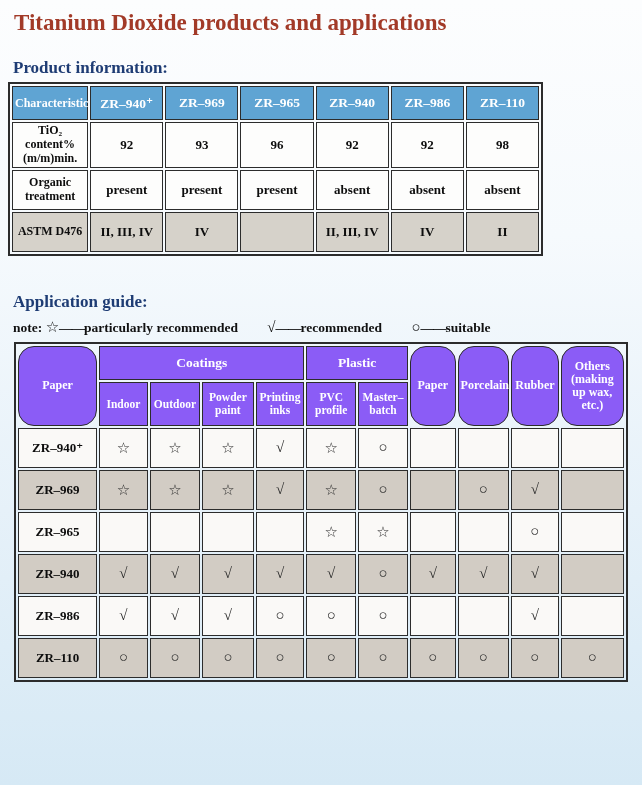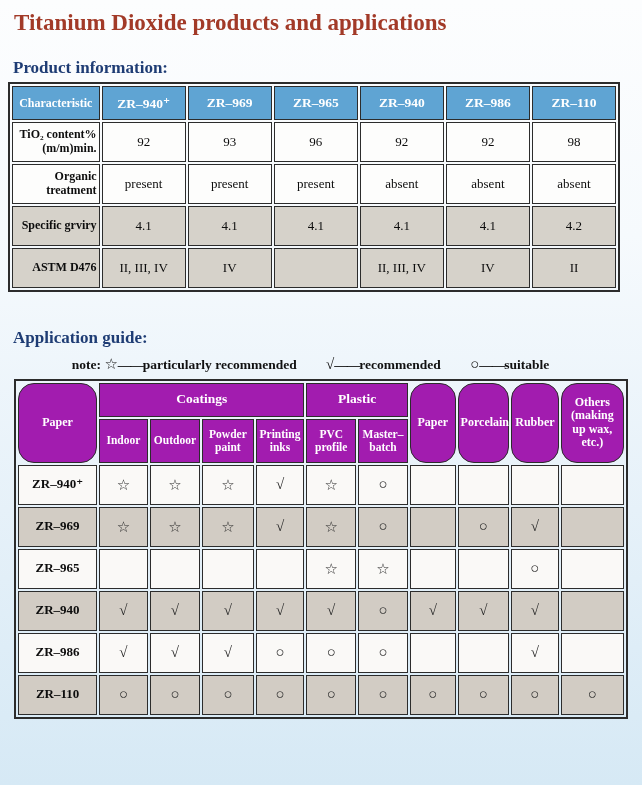--- a/index.html
+++ b/index.html
@@ -10,45 +10,45 @@
   }
   .page-title{
     margin:0;padding:9px 0 0 14px;
     font-size:23px;font-weight:bold;color:#a23a28;line-height:1.25;
   }
   .section-heading{
     margin:20px 0 4px 13px;font-size:17px;font-weight:bold;color:#1e3c74;line-height:1.2;
   }
   .section-heading.second{margin-top:36px;}
   .note-line{
-    margin:6px 8px 6px 13px;font-size:13.5px;font-weight:bold;color:#111;text-align:center;
+    margin:6px 8px 6px 13px;font-size:13.5px;font-weight:bold;color:#111;
   }
   .note-item{margin-right:26px;}
   .note-sym{font-weight:normal;font-size:15px;}
   .note-dash{letter-spacing:-1px;font-weight:bold;}
   table{
     border-collapse:separate;border-spacing:2px;
     border:2px solid #2c2c2c;
   }
-  .t1{margin-left:8px;width:612px;table-layout:fixed;}
+  .t1{margin-left:8px;width:535px;table-layout:fixed;}
   .t2{margin-left:14px;width:614px;table-layout:fixed;}
   th,td{
     border:1px solid #2c2c2c;text-align:center;vertical-align:middle;
     padding:1px 2px;color:#0d0d0d;
   }
   
   .t1 .hdr th{background:#5fa4d3;color:#fff;font-size:13.5px;font-weight:bold;height:30px;}
   .t1 .hdr th.charhead{font-size:12px;}
   .t1 tr.w th,.t1 tr.w td{background:#fdfdfc;}
   .t1 tr.g th,.t1 tr.g td{background:#d6d2ca;}
-  .t1 th.rowlab{font-size:12px;font-weight:bold;height:36px;line-height:1.15;text-align:right;}
-  .t1 td{font-size:13px;font-weight:normal;}
+  .t1 th.rowlab{font-size:12px;font-weight:bold;height:36px;line-height:1.15;}
+  .t1 td{font-size:13px;font-weight:bold;}
   .dashcell{color:#6d6d6d;letter-spacing:-1px;font-size:14px;}
   
-  .t2 th{background:#a21caf;color:#fff;font-weight:bold;line-height:1.1;}
+  .t2 th{background:#8b5cf6;color:#fff;font-weight:bold;line-height:1.1;}
   .t2 .hdr1 th{font-size:13.5px;height:30px;}
   .t2 .hdr2 th{font-size:11.5px;height:40px;}
   .t2 th.span2{font-size:12px;border-radius:16px;}
   .t2 tr.w td,.t2 tr.w th.grade{background:#faf9f7;}
   .t2 tr.g td,.t2 tr.g th.grade{background:#d2ccc4;}
   .t2 th.grade{background:#faf9f7;color:#0d0d0d;font-size:13px;font-weight:bold;height:36px;}
   .t2 td.sym{font-size:15px;font-weight:normal;color:#2b2b2b;height:36px;}
 </style>
 </head>
 <body>
@@ -87,29 +87,20 @@
     <td>98</td>
   </tr>
   <tr class="w">
     <th class="rowlab">Organic treatment</th>
     <td>present</td>
     <td>present</td>
     <td>present</td>
     <td>absent</td>
     <td>absent</td>
     <td>absent</td>
-  </tr>
-  <tr class="g">
-    <th class="rowlab">Specific grviry</th>
-    <td>4.1</td>
-    <td>4.1</td>
-    <td>4.1</td>
-    <td>4.1</td>
-    <td>4.1</td>
-    <td>4.2</td>
   </tr>
   <tr class="g">
     <th class="rowlab">ASTM D476</th>
     <td>II, III, IV</td>
     <td>IV</td>
     <td></td>
     <td>II, III, IV</td>
     <td>IV</td>
     <td>II</td>
   </tr>

